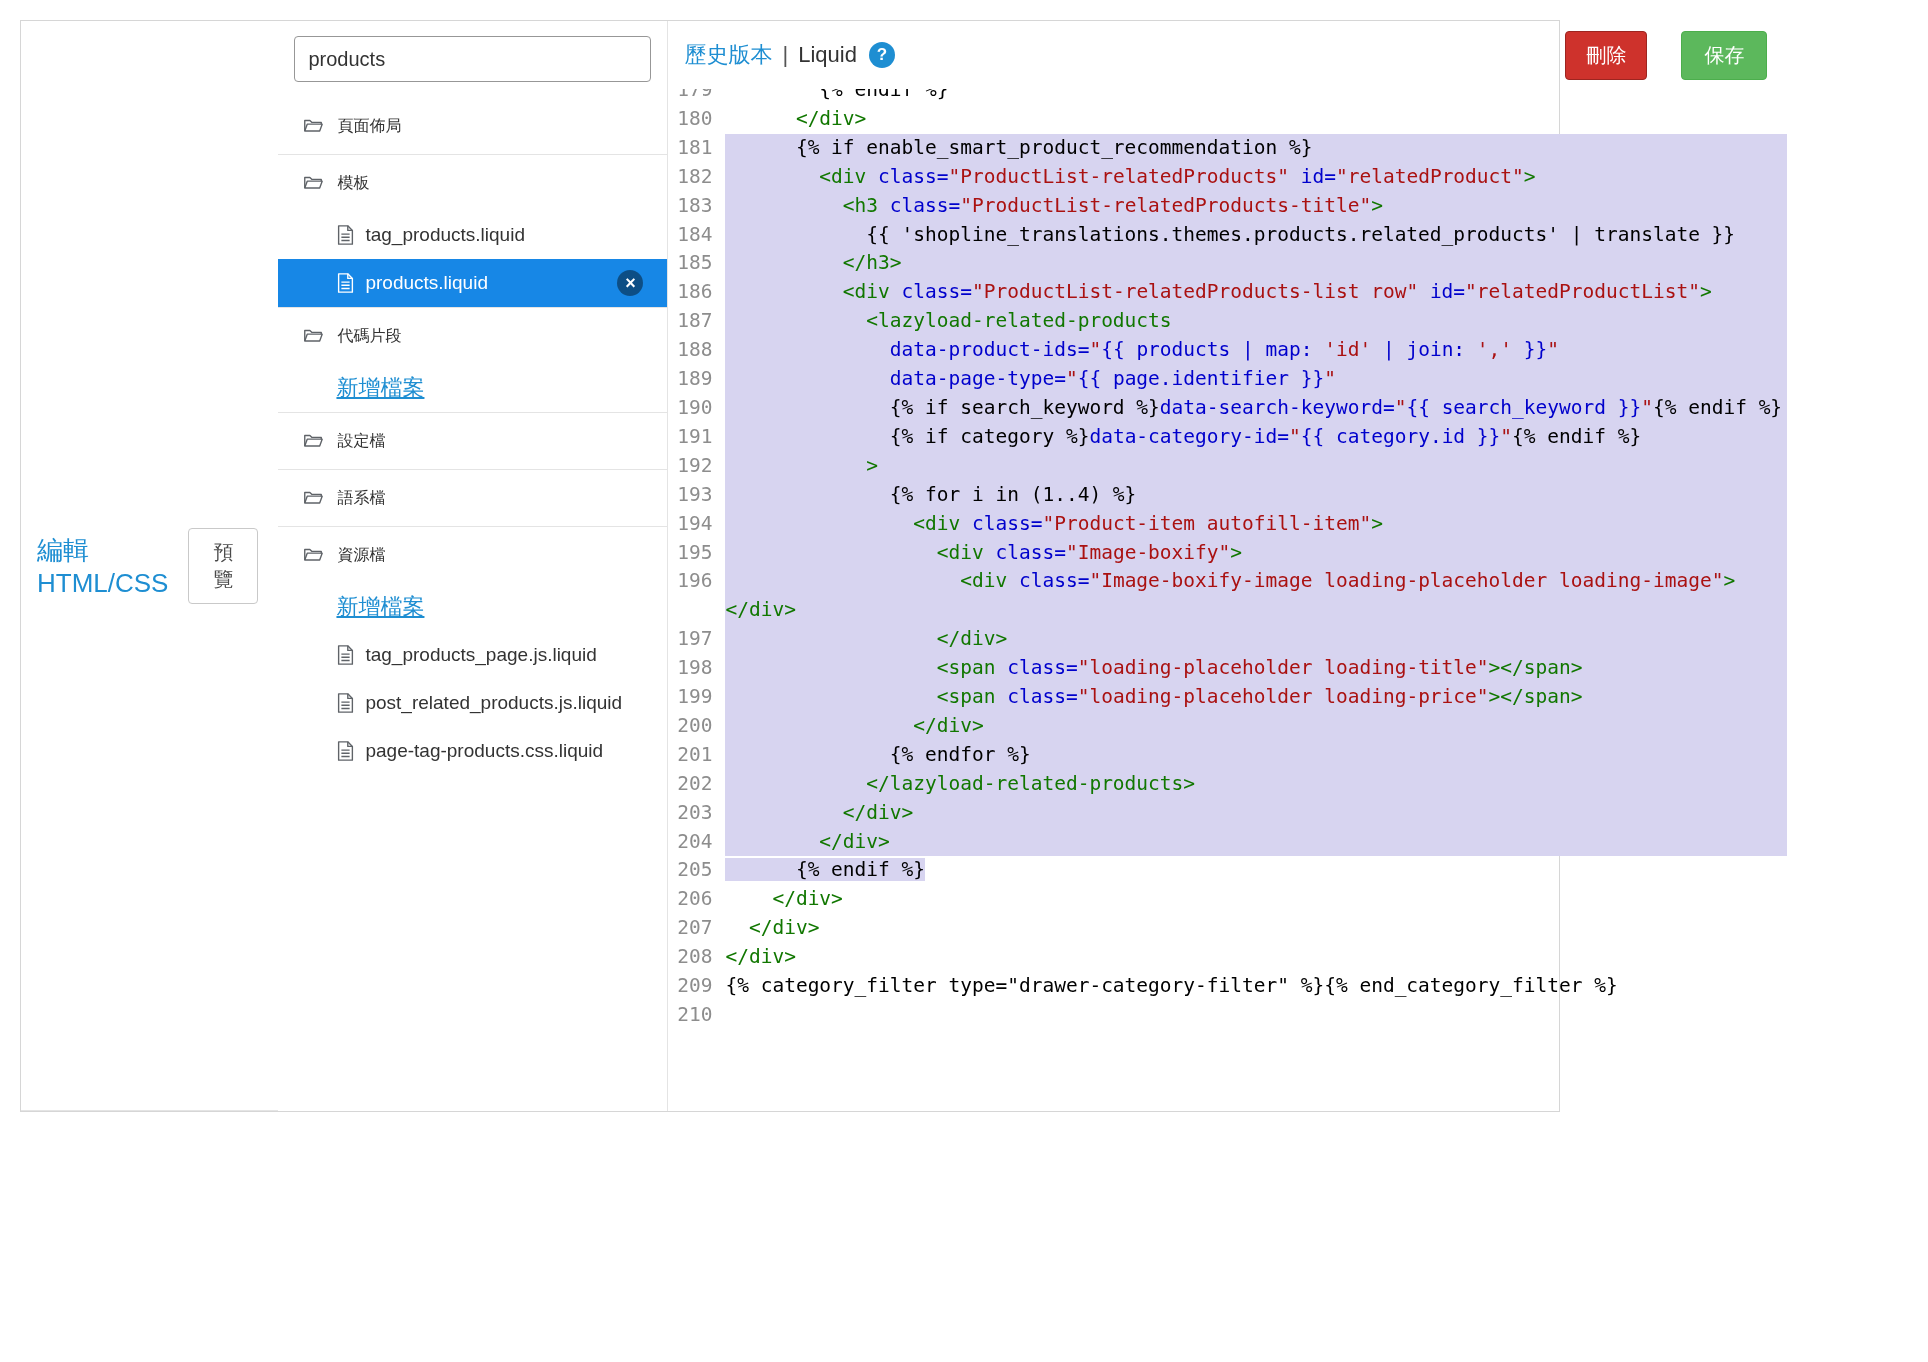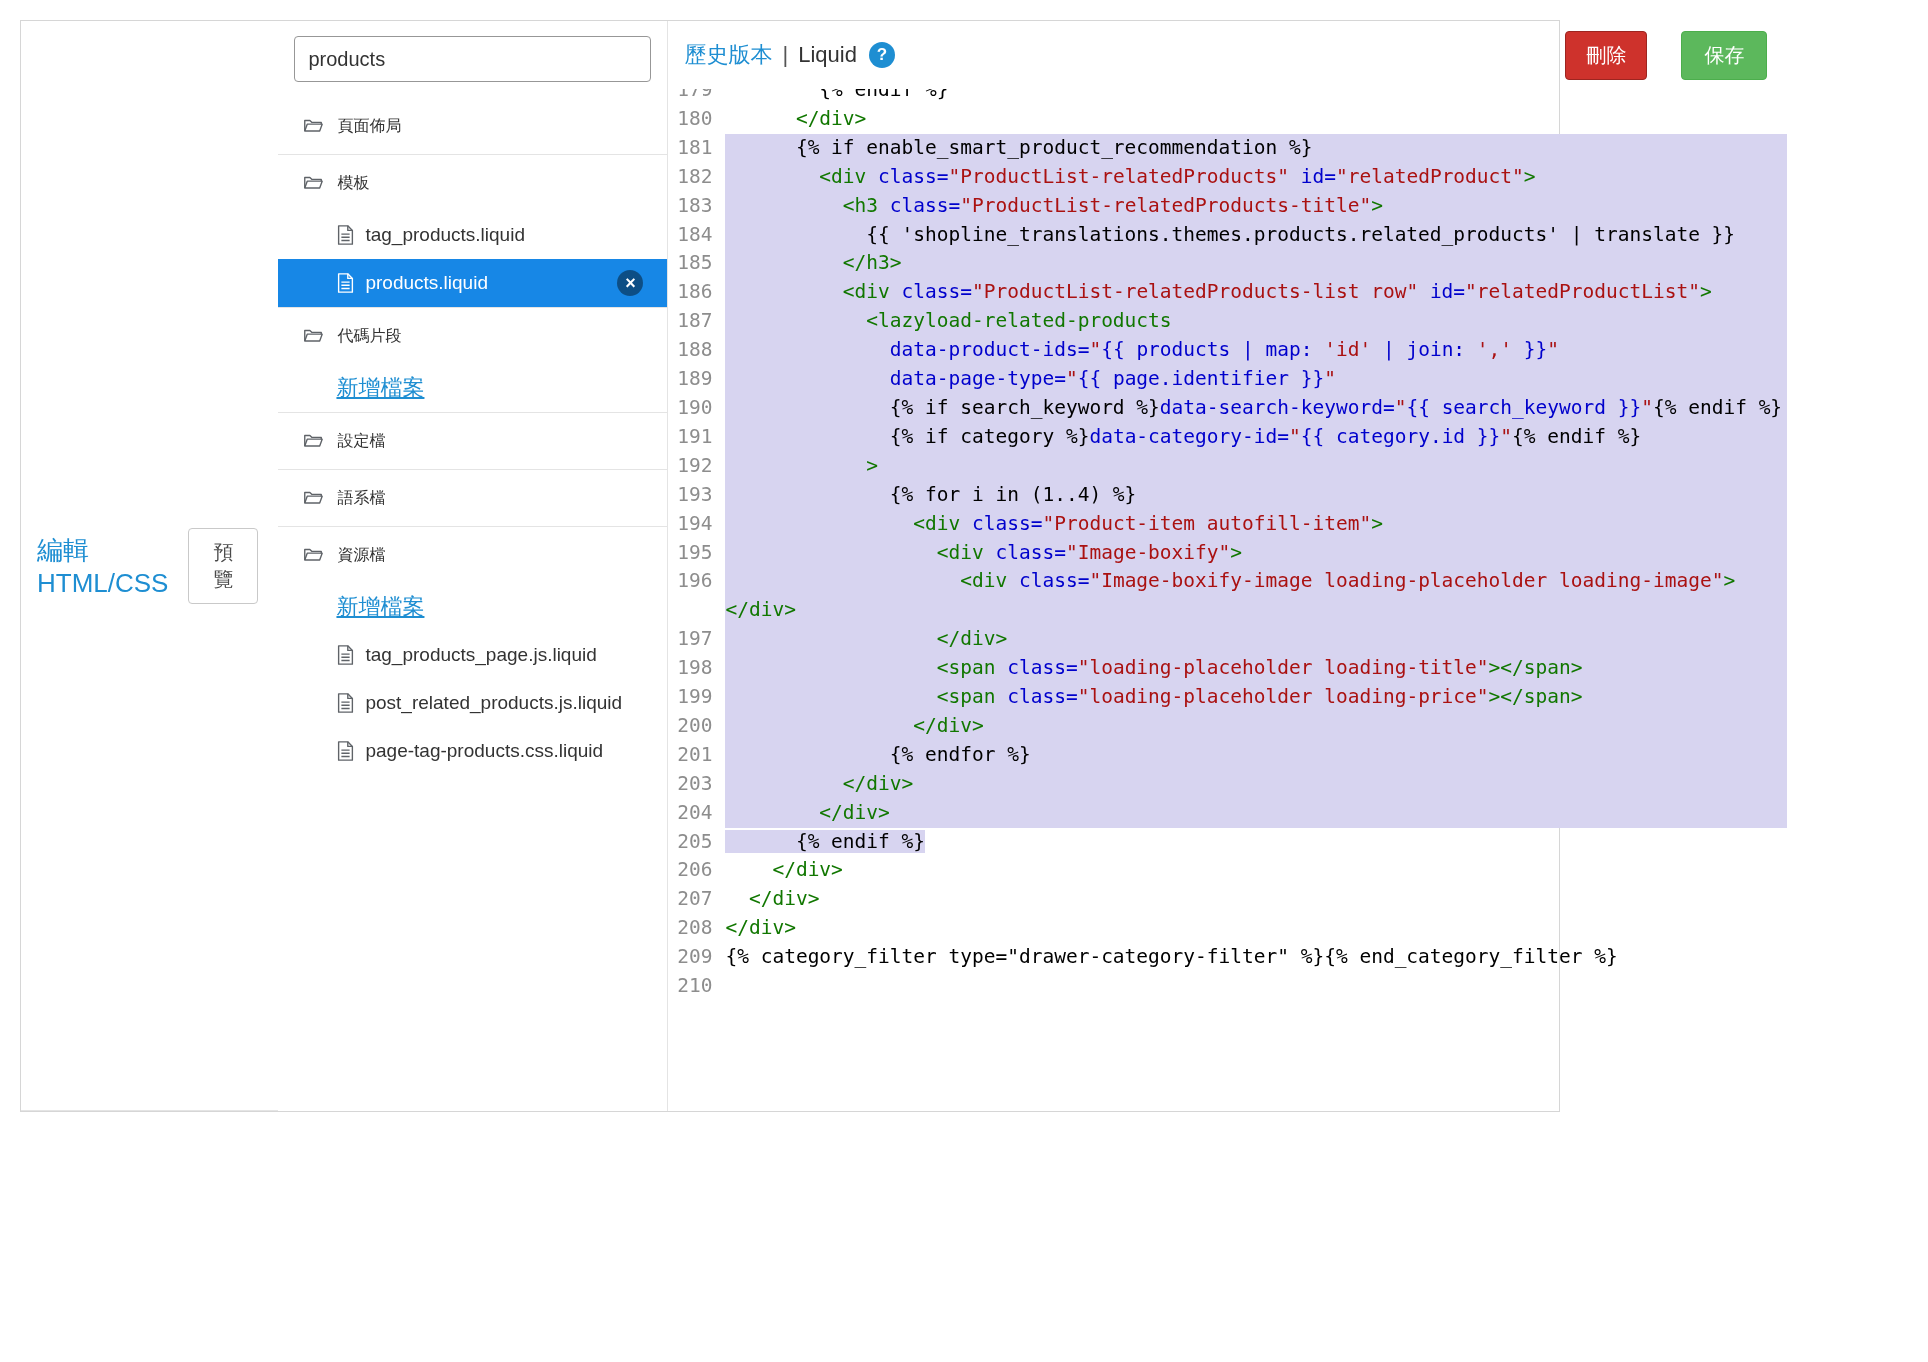--- a/index.html
+++ b/index.html
@@ -276,20 +276,21 @@
             <div class="cm-row"><div class="cm-gutter">193</div><div class="cm-code sel-full"><span class="tk-k">              {% for i in (1..4) %}</span></div></div>
             <div class="cm-row"><div class="cm-gutter">194</div><div class="cm-code sel-full"><span class="tk-g">                &lt;div </span><span class="tk-b">class=</span><span class="tk-r">"Product-item autofill-item"</span><span class="tk-g">&gt;</span></div></div>
             <div class="cm-row"><div class="cm-gutter">195</div><div class="cm-code sel-full"><span class="tk-g">                  &lt;div </span><span class="tk-b">class=</span><span class="tk-r">"Image-boxify"</span><span class="tk-g">&gt;</span></div></div>
             <div class="cm-row"><div class="cm-gutter">196</div><div class="cm-code sel-full"><span class="tk-g">                    &lt;div </span><span class="tk-b">class=</span><span class="tk-r">"Image-boxify-image loading-placeholder loading-image"</span><span class="tk-g">&gt;</span></div></div>
             <div class="cm-row"><div class="cm-gutter"></div><div class="cm-code sel-full"><span class="tk-g">&lt;/div&gt;</span></div></div>
             <div class="cm-row"><div class="cm-gutter">197</div><div class="cm-code sel-full"><span class="tk-g">                  &lt;/div&gt;</span></div></div>
             <div class="cm-row"><div class="cm-gutter">198</div><div class="cm-code sel-full"><span class="tk-g">                  &lt;span </span><span class="tk-b">class=</span><span class="tk-r">"loading-placeholder loading-title"</span><span class="tk-g">&gt;&lt;/span&gt;</span></div></div>
             <div class="cm-row"><div class="cm-gutter">199</div><div class="cm-code sel-full"><span class="tk-g">                  &lt;span </span><span class="tk-b">class=</span><span class="tk-r">"loading-placeholder loading-price"</span><span class="tk-g">&gt;&lt;/span&gt;</span></div></div>
             <div class="cm-row"><div class="cm-gutter">200</div><div class="cm-code sel-full"><span class="tk-g">                &lt;/div&gt;</span></div></div>
             <div class="cm-row"><div class="cm-gutter">201</div><div class="cm-code sel-full"><span class="tk-k">              {% endfor %}</span></div></div>
+            <div class="cm-row"><div class="cm-gutter">202</div><div class="cm-code sel-full"><span class="tk-g">            &lt;/lazyload-related-products&gt;</span></div></div>
             <div class="cm-row"><div class="cm-gutter">203</div><div class="cm-code sel-full"><span class="tk-g">          &lt;/div&gt;</span></div></div>
             <div class="cm-row"><div class="cm-gutter">204</div><div class="cm-code sel-full"><span class="tk-g">        &lt;/div&gt;</span></div></div>
             <div class="cm-row"><div class="cm-gutter">205</div><div class="cm-code"><span class="txtsel"><span class="tk-k">      {% endif %}</span></span></div></div>
             <div class="cm-row"><div class="cm-gutter">206</div><div class="cm-code"><span class="tk-g">    &lt;/div&gt;</span></div></div>
             <div class="cm-row"><div class="cm-gutter">207</div><div class="cm-code"><span class="tk-g">  &lt;/div&gt;</span></div></div>
             <div class="cm-row"><div class="cm-gutter">208</div><div class="cm-code"><span class="tk-g">&lt;/div&gt;</span></div></div>
             <div class="cm-row"><div class="cm-gutter">209</div><div class="cm-code"><span class="tk-k">{% category_filter type="drawer-category-filter" %}{% end_category_filter %}</span></div></div>
             <div class="cm-row"><div class="cm-gutter">210</div><div class="cm-code"></div></div>
           </div>
       </div>

